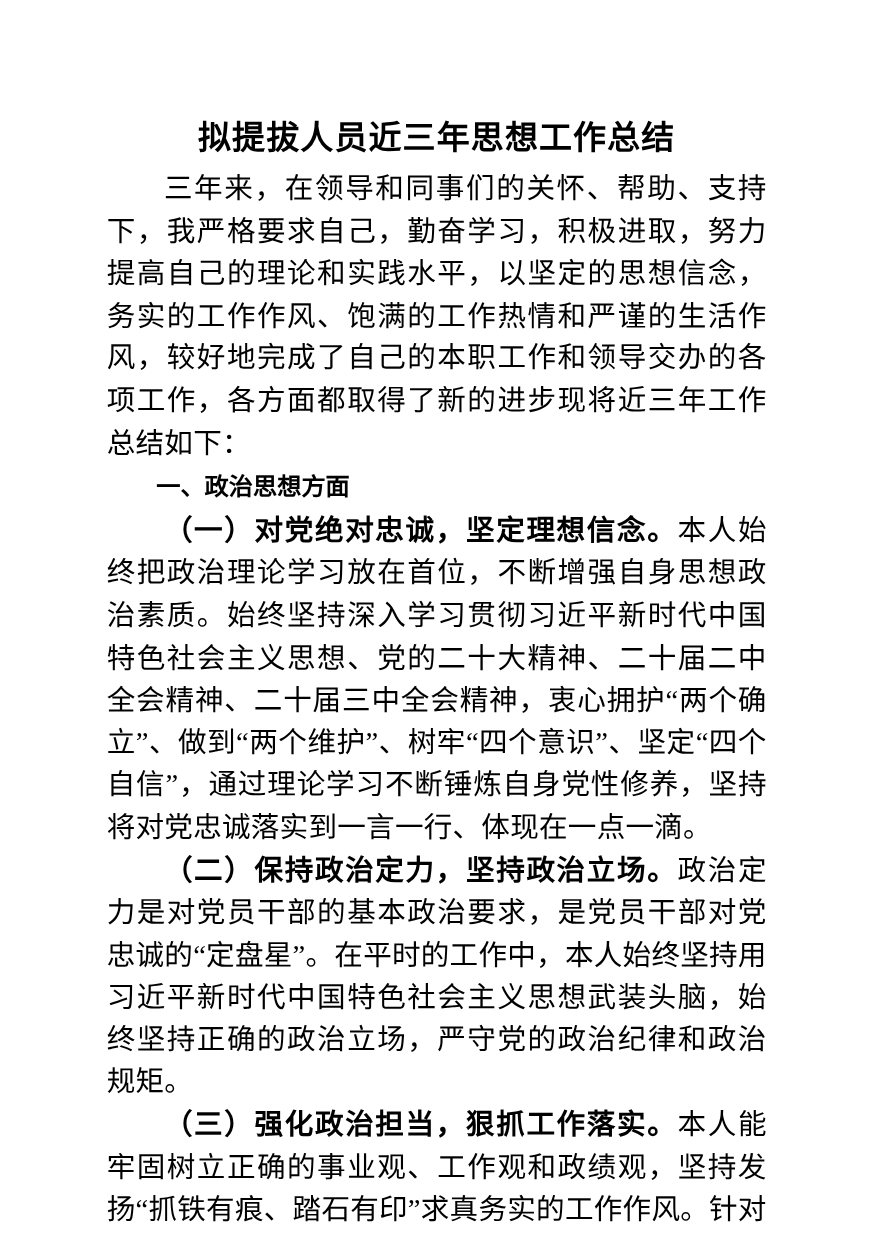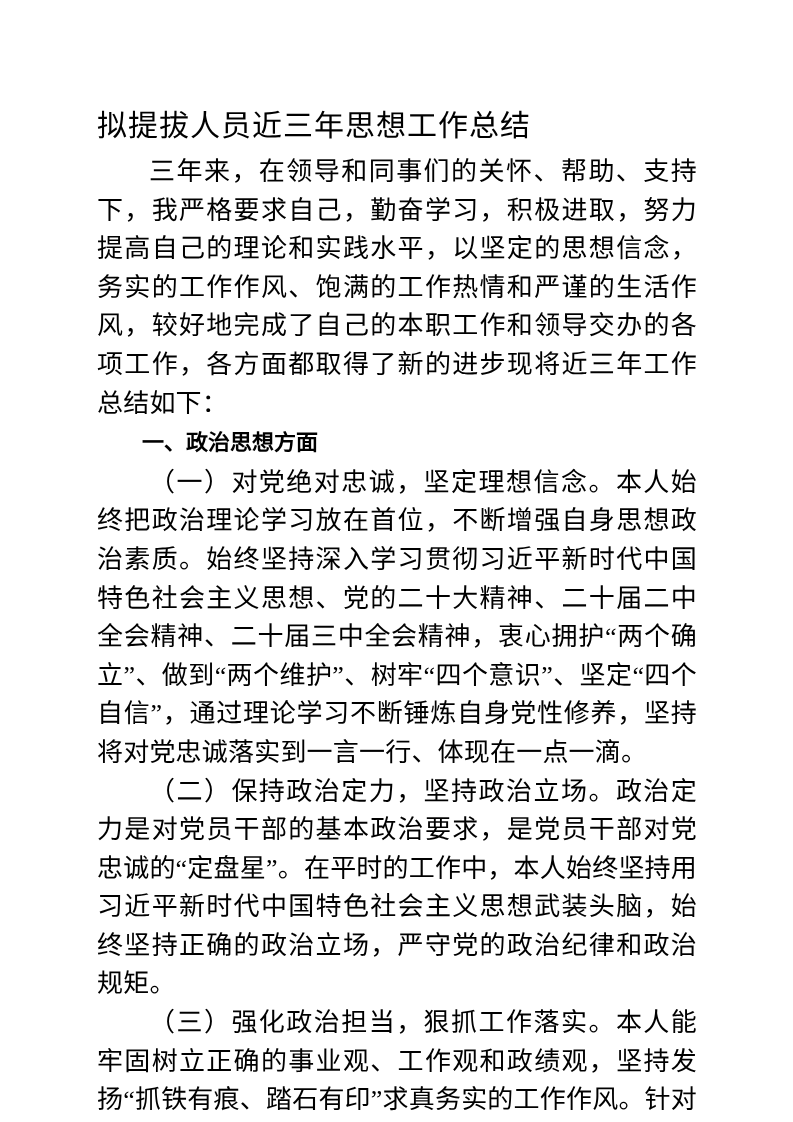--- a/index.html
+++ b/index.html
@@ -18,21 +18,22 @@
     box-sizing: border-box;
     width: 793px;
     height: 1122px;
     padding: 103px 96px 0 97px;
     background: #ffffff;
   }
   .doc-title {
     margin: 0 0 5px 0;
     font-size: 30px;
     line-height: 45px;
-    font-weight: normal;
+    font-weight: bold;
+    text-align: center;
     letter-spacing: 1px;
     font-family: "Liberation Serif", "DejaVu Serif", serif;
   }
   p.body-para {
     margin: 0;
     font-size: 26px;
     line-height: 38.6px;
     text-align: justify;
     text-indent: 2em;
     letter-spacing: 0.2px;
@@ -40,21 +41,21 @@
   }
   .section-heading {
     margin: 1px;
     font-size: 22px;
     line-height: 38.6px;
     font-weight: bold;
     text-indent: 2em;
     font-family: "Liberation Sans", "DejaVu Sans", sans-serif;
   }
   .lead {
-    font-weight: normal;
+    font-weight: bold;
   }
 </style>
 </head>
 <body>
 
 <div class="page">
 
   <h1 class="doc-title">拟提拔人员近三年思想工作总结</h1>
 
   <p class="body-para">三年来，在领导和同事们的关怀、帮助、支持下，我严格要求自己，勤奋学习，积极进取，努力提高自己的理论和实践水平，以坚定的思想信念，务实的工作作风、饱满的工作热情和严谨的生活作风，较好地完成了自己的本职工作和领导交办的各项工作，各方面都取得了新的进步现将近三年工作总结如下：</p>

